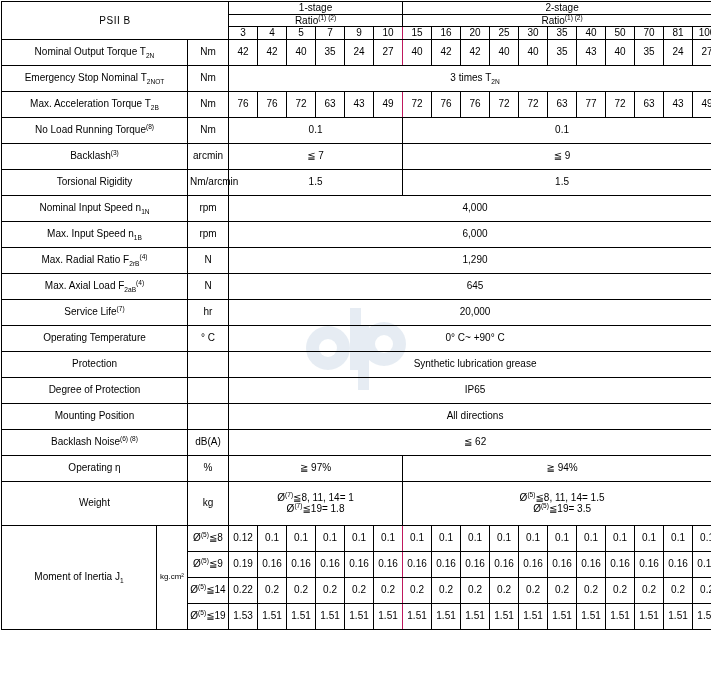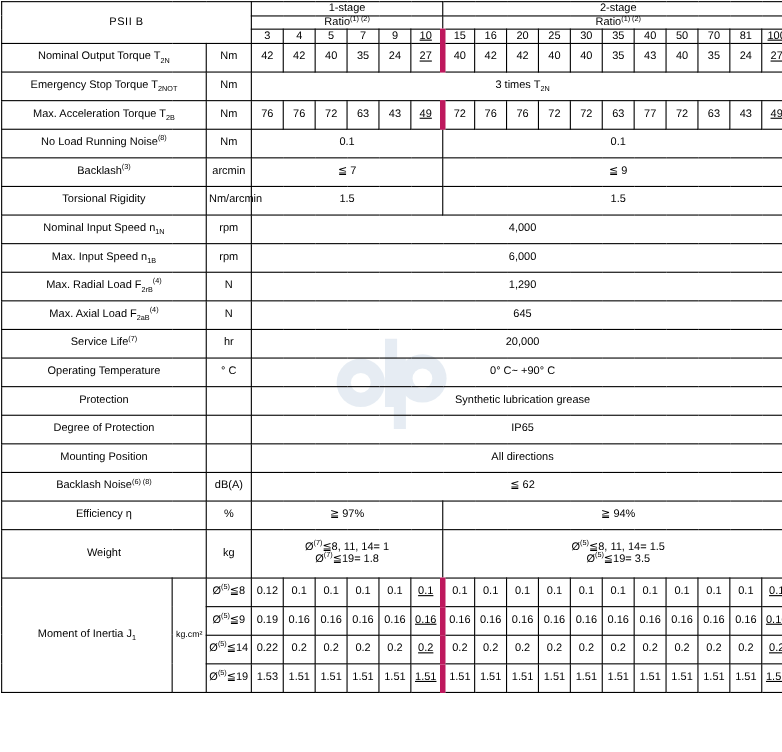--- a/index.html
+++ b/index.html
@@ -48,21 +48,21 @@
     background: transparent;
     line-height: 1.15;
   }
   
   td.ratio, th.ratio {
     border-left: 1px solid #9a9a9a;
     border-right: 1px solid #9a9a9a;
     font-size: 10px;
   }
   td.ratio.edge-l, th.ratio.edge-l { border-left: 1px solid #000; }
-  td.ratio.edge-r, th.ratio.edge-r { border-right: 5px solid #be185d; text-decoration: underline; }
+  td.ratio.edge-r, th.ratio.edge-r { border-right: 1px solid #be185d; }
   td.stagesplit, th.stagesplit { border-left: 1px solid #000; }
 
   td.lbl {
     text-align: left;
     padding-left: 7px;
     font-size: 10.5px;
   }
   td.unit {
     font-size: 10.5px;
   }
@@ -186,21 +186,21 @@
         <td class="ratio">40</td>
         <td class="ratio">35</td>
         <td class="ratio">43</td>
         <td class="ratio">40</td>
         <td class="ratio">35</td>
         <td class="ratio">24</td>
         <td class="ratio edge-r">27</td>
       </tr>
 
       <tr style="height:26px">
-        <td colspan="2" class="lbl"><span>Emergency Stop Torque T</span><sub>2NOT</sub></td>
+        <td colspan="2" class="lbl"><span>Emergency Stop Nominal T</span><sub>2NOT</sub></td>
         <td class="unit">Nm</td>
         <td colspan="17" class="merged"><span>3 times T</span><sub>2N</sub></td>
       </tr>
 
       <tr style="height:26px">
         <td colspan="2" class="lbl"><span>Max. Acceleration Torque T</span><sub>2B</sub></td>
         <td class="unit">Nm</td>
         <td class="ratio edge-l">76</td>
         <td class="ratio">76</td>
         <td class="ratio">72</td>
@@ -214,21 +214,21 @@
         <td class="ratio">72</td>
         <td class="ratio">63</td>
         <td class="ratio">77</td>
         <td class="ratio">72</td>
         <td class="ratio">63</td>
         <td class="ratio">43</td>
         <td class="ratio edge-r">49</td>
       </tr>
 
       <tr style="height:26px">
-        <td colspan="2" class="lbl"><span>No Load Running Noise</span><sup>(8)</sup></td>
+        <td colspan="2" class="lbl"><span>No Load Running Torque</span><sup>(8)</sup></td>
         <td class="unit">Nm</td>
         <td colspan="6" class="merged">0.1</td>
         <td colspan="11" class="merged stagesplit">0.1</td>
       </tr>
 
       <tr style="height:26px">
         <td colspan="2" class="lbl"><span>Backlash</span><sup>(3)</sup></td>
         <td class="unit">arcmin</td>
         <td colspan="6" class="merged">≦ 7</td>
         <td colspan="11" class="merged stagesplit">≦ 9</td>
@@ -247,21 +247,21 @@
         <td colspan="17" class="merged">4,000</td>
       </tr>
 
       <tr style="height:26px">
         <td colspan="2" class="lbl"><span>Max. Input Speed n</span><sub>1B</sub></td>
         <td class="unit">rpm</td>
         <td colspan="17" class="merged">6,000</td>
       </tr>
 
       <tr style="height:26px">
-        <td colspan="2" class="lbl"><span>Max. Radial Load F</span><sub>2rB</sub><sup>(4)</sup></td>
+        <td colspan="2" class="lbl"><span>Max. Radial Ratio F</span><sub>2rB</sub><sup>(4)</sup></td>
         <td class="unit">N</td>
         <td colspan="17" class="merged">1,290</td>
       </tr>
 
       <tr style="height:26px">
         <td colspan="2" class="lbl"><span>Max. Axial Load F</span><sub>2aB</sub><sup>(4)</sup></td>
         <td class="unit">N</td>
         <td colspan="17" class="merged">645</td>
       </tr>
 
@@ -295,21 +295,21 @@
         <td colspan="17" class="merged">All directions</td>
       </tr>
 
       <tr style="height:26px">
         <td colspan="2" class="lbl"><span>Backlash Noise</span><sup>(6) (8)</sup></td>
         <td class="unit">dB(A)</td>
         <td colspan="17" class="merged">≦ 62</td>
       </tr>
 
       <tr style="height:26px">
-        <td colspan="2" class="lbl">Efficiency η</td>
+        <td colspan="2" class="lbl">Operating η</td>
         <td class="unit">%</td>
         <td colspan="6" class="merged">≧ 97%</td>
         <td colspan="11" class="merged stagesplit">≧ 94%</td>
       </tr>
 
       <tr style="height:44px">
         <td colspan="2" class="lbl">Weight</td>
         <td class="unit">kg</td>
         <td colspan="6" class="weightcell">
           <div class="nw"><span>Ø</span><sup>(7)</sup><span>≦8, 11, 14= 1</span></div>

